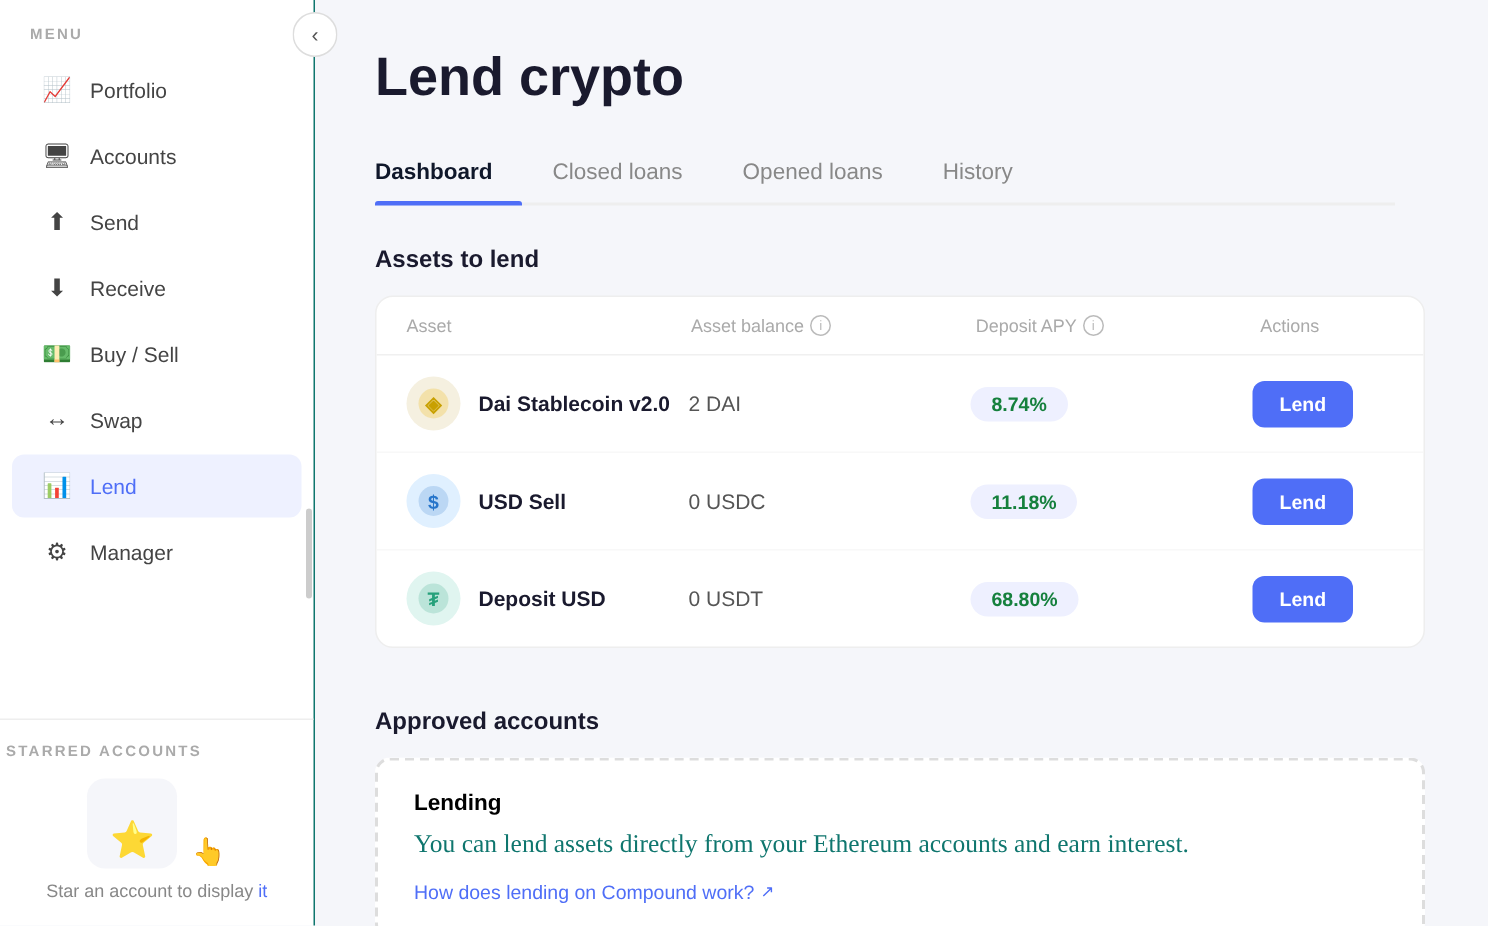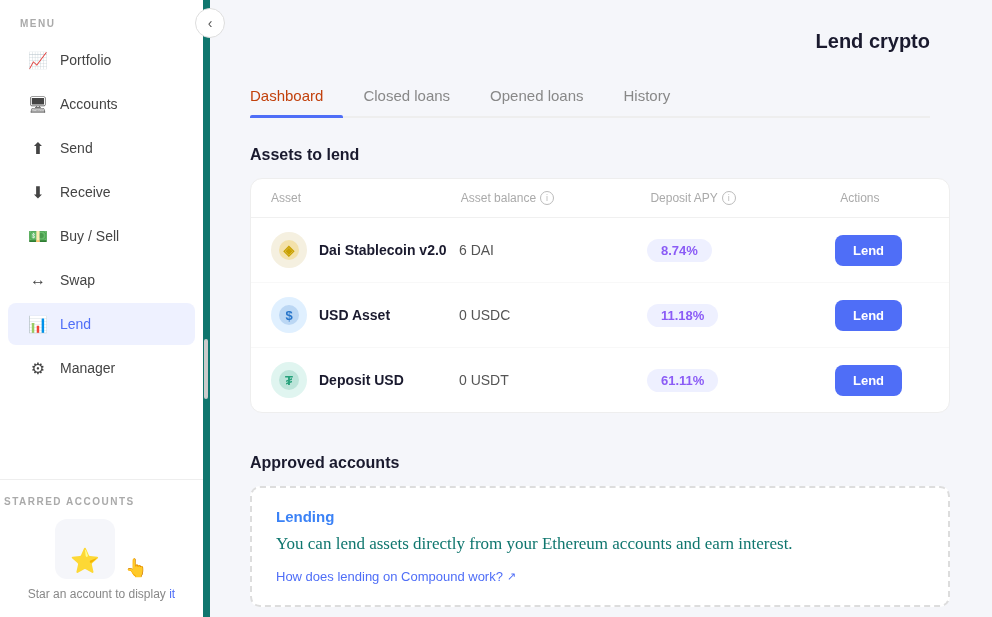--- a/index.html
+++ b/index.html
@@ -3,21 +3,21 @@
   <meta charset="utf-8">
   <style>
     * { box-sizing: border-box; margin: 0; padding: 0; }
     body { font-family: -apple-system, BlinkMacSystemFont, 'Segoe UI', sans-serif; background: #f5f6fa; display: flex; height: 617px; width: 992px; overflow: hidden; }
 
     
     .sidebar {
       width: 210px;
       min-width: 210px;
       background: #fff;
-      border-right: 7px solid #0f766e;
+      border-right: 1px solid #0f766e;
       display: flex;
       flex-direction: column;
       height: 100%;
     }
     .sidebar-menu-label {
       font-size: 10px;
       font-weight: 700;
       color: #aaa;
       letter-spacing: 1.5px;
       padding: 18px 20px 8px;
@@ -110,45 +110,44 @@
       color: #555;
       z-index: 10;
     }
 
     .content-area {
       padding: 30px 40px;
       max-width: 760px;
     }
 
     .page-title {
-      font-size: 20px;
+      font-size: 36px;
       font-weight: 700;
       color: #1a1a2e;
       margin-bottom: 24px;
-      text-align: right;
     }
 
     
     .tabs {
       display: flex;
       gap: 0;
       border-bottom: 2px solid #eee;
       margin-bottom: 28px;
     }
     .tab {
       padding: 10px 20px 12px;
       font-size: 15px;
       color: #888;
       cursor: pointer;
       position: relative;
       font-weight: 500;
     }
     .tab.active {
-      color: #c2410c;
-      font-weight: 400;
+      color: #0f172a;
+      font-weight: 700;
     }
     .tab.active::after {
       content: '';
       position: absolute;
       bottom: -2px;
       left: 0;
       right: 0;
       height: 3px;
       background: #4f6ef7;
       border-radius: 2px 2px 0 0;
@@ -227,21 +226,21 @@
       font-size: 14px;
       font-weight: 600;
       color: #1a1a2e;
     }
     .balance-cell {
       font-size: 14px;
       color: #555;
     }
     .apy-badge {
       background: #eef0ff;
-      color: #8b5cf6;
+      color: #15803d;
       border-radius: 20px;
       padding: 4px 14px;
       font-size: 13px;
       font-weight: 600;
       display: inline-block;
     }
     .lend-btn {
       background: #4f6ef7;
       color: #fff;
       border: none;
@@ -256,21 +255,21 @@
     .approved-section { width: 700px; margin-top: 41px; }
     .lending-card {
       border: 2px dashed #ddd;
       border-radius: 10px;
       padding: 20px 24px;
       background: #fff;
     }
     .lending-card-title {
       font-size: 15px;
       font-weight: 700;
-      color: #3b82f6;
+      color: #000000;
       margin-bottom: 6px;
     }
     .lending-card-desc {
       font-size: 17px;
       color: #0f766e;
       margin-bottom: 10px;
       line-height: 1.5;
       font-family: Liberation Serif, serif;
     }
     .lending-link {
@@ -409,38 +408,38 @@
         <div class="table-row">
           <div class="asset-cell">
             <div class="asset-logo dai">
               <svg width="22" height="22" viewBox="0 0 22 22">
                   <circle cx="11" cy="11" r="10" fill="#f0c030" opacity="0.3"></circle>
                   <text x="11" y="16" text-anchor="middle" font-size="14" fill="#c8a000" font-weight="bold">◈</text>
                 </svg>
             </div>
             <span class="asset-name">Dai Stablecoin v2.0</span>
           </div>
-          <div class="balance-cell">6 DAI</div>
+          <div class="balance-cell">2 DAI</div>
           <div>
             <span class="apy-badge">8.74%</span>
           </div>
           <div>
             <button class="lend-btn">Lend</button>
           </div>
         </div>
 
         <div class="table-row">
           <div class="asset-cell">
             <div class="asset-logo usdc">
               <svg width="22" height="22" viewBox="0 0 22 22">
                   <circle cx="11" cy="11" r="10" fill="#2775ca" opacity="0.2"></circle>
                   <text x="11" y="16" text-anchor="middle" font-size="13" fill="#2775ca" font-weight="bold">$</text>
                 </svg>
             </div>
-            <span class="asset-name">USD Asset</span>
+            <span class="asset-name">USD Sell</span>
           </div>
           <div class="balance-cell">0 USDC</div>
           <div>
             <span class="apy-badge">11.18%</span>
           </div>
           <div>
             <button class="lend-btn">Lend</button>
           </div>
         </div>
 
@@ -449,21 +448,21 @@
             <div class="asset-logo usdt">
               <svg width="22" height="22" viewBox="0 0 22 22">
                   <circle cx="11" cy="11" r="10" fill="#26a17b" opacity="0.2"></circle>
                   <text x="11" y="16" text-anchor="middle" font-size="13" fill="#26a17b" font-weight="bold">₮</text>
                 </svg>
             </div>
             <span class="asset-name">Deposit USD</span>
           </div>
           <div class="balance-cell">0 USDT</div>
           <div>
-            <span class="apy-badge">61.11%</span>
+            <span class="apy-badge">68.80%</span>
           </div>
           <div>
             <button class="lend-btn">Lend</button>
           </div>
         </div>
       </div>
 
       <div class="approved-section">
         <div class="section-title">Approved accounts</div>
         <div class="lending-card">

